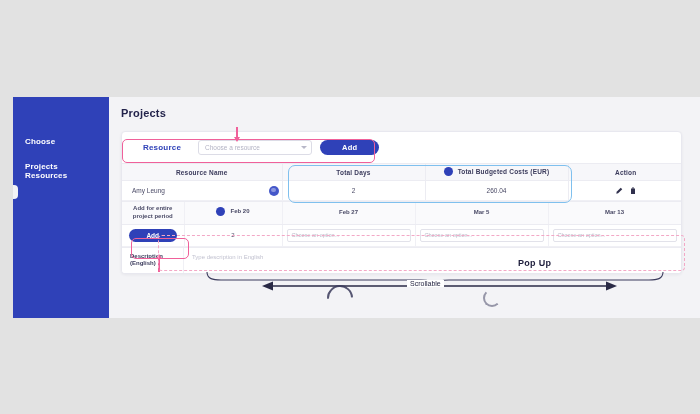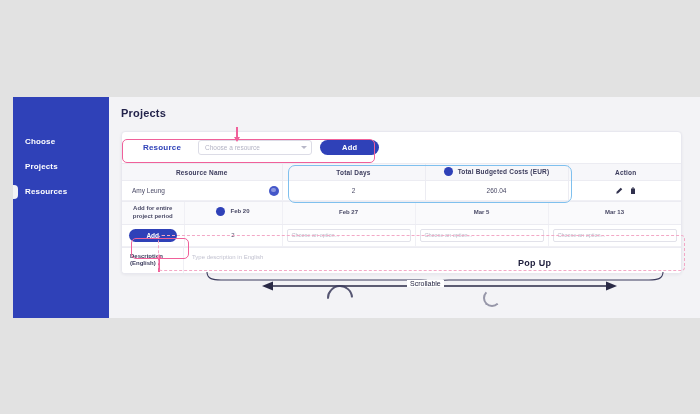--- a/index.html
+++ b/index.html
@@ -32,21 +32,21 @@
     position: absolute;
     left: 12px;
     font-size: 8px;
     font-weight: bold;
     color: #ffffff;
     letter-spacing: .15px;
     white-space: nowrap;
   }
   .sb-item.i0 { top: 40px; }
   .sb-item.i1 { top: 65px; }
-  .sb-item.i2 { top: 90px; }
+  .sb-item.i2 { top: 74px; }
   .sb-nub {
     position: absolute;
     left: -2px; top: 88px;
     width: 7px; height: 14px;
     background: #f3f3f6;
     border-radius: 0 4px 4px 0;
   }
 
   
   .main {

